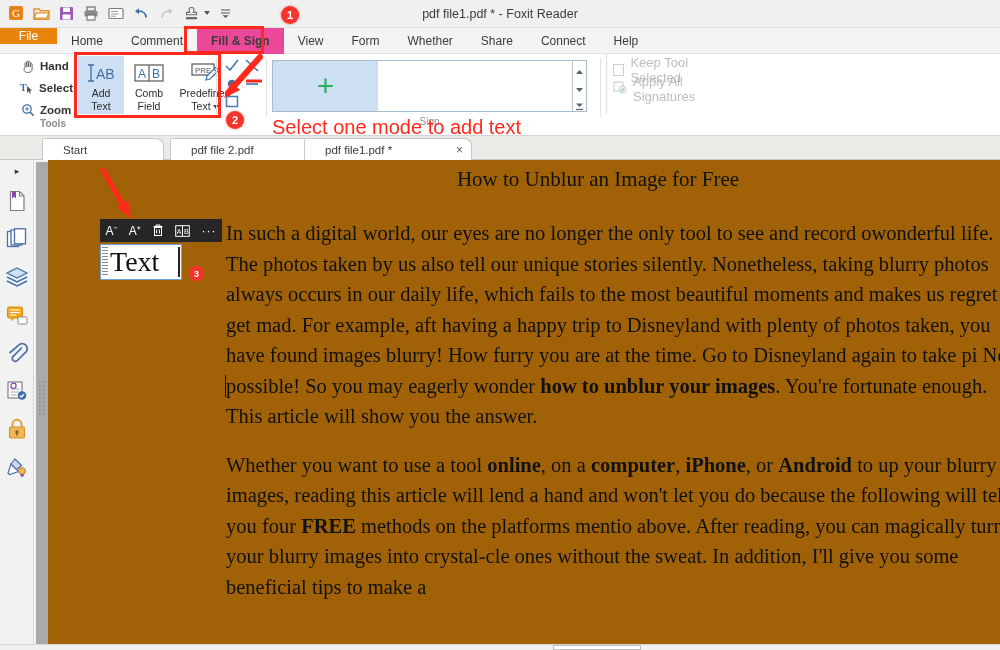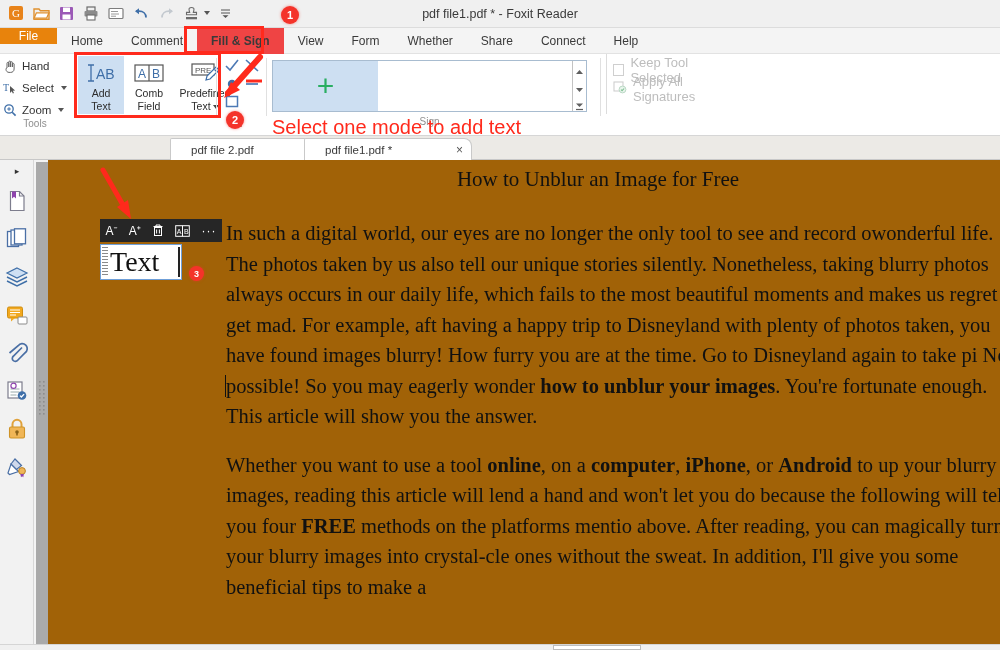--- a/index.html
+++ b/index.html
@@ -33,38 +33,38 @@
   .menu-file {
     position: absolute; left: 0; top: 0; width: 57px; height: 16px;
     background: #e8830c; color: #ffffff; font-size: 12px;
     display: flex; align-items: center; justify-content: center; text-align: right;
   }
   .menu-items { position: absolute; left: 57px; top: 0; height: 26px; display: flex; align-items: center; }
   .menu-item {
     height: 26px; display: flex; align-items: center; padding: 0 14px;
     font-size: 12px; color: #3a3a3a; white-space: nowrap;
   }
-  .menu-item.active { background: #ef4444; font-weight: bold; }
+  .menu-item.active { background: #ec4899; font-weight: bold; }
   .tellme {
     position: absolute; left: 600px; top: 0; height: 26px;
     display: flex; align-items: center; gap: 7px; font-size: 12px; color: #7a7a7a;
   }
 
   
   .ribbon {
     position: absolute; left: 0; top: 54px; width: 1000px; height: 82px;
     background: #ffffff; border-bottom: 1px solid #d6d6d6;
   }
   .ribbon-sep { position: absolute; top: 4px; width: 1px; height: 58px; background: #e0e0e0; }
   .grp-label {
     position: absolute; font-size: 10px; color: #8e8e8e; text-align: center;
   }
 
   
-  .tools-group { position: absolute; left: 2px; top: 2px; width: 66px; }
+  .tools-group { position: absolute; left: 20px; top: 2px; width: 66px; font-weight: bold; }
   .tool-row { display: flex; align-items: center; gap: 5px; height: 20px; margin-bottom: 2px; font-size: 11.5px; color: #333; }
   .tool-row .ico { width: 15px; height: 15px; display: flex; align-items: center; justify-content: center; }
   .caret { width: 0; height: 0; border-left: 3px solid transparent; border-right: 3px solid transparent; border-top: 4px solid #555; margin-left: 2px; }
 
   
   .fill-group { position: absolute; left: 78px; top: 2px; display: flex; gap: 2px; }
   .big-btn {
     width: 46px; min-height: 58px; display: flex; flex-direction: column; align-items: center;
     padding-top: 4px; font-size: 10.5px; color: #2c2c2c; text-align: center; line-height: 12px;
   }
@@ -401,20 +401,23 @@
             <rect x="1" y="1" width="9" height="9" fill="none" stroke="#cfcfcf" stroke-width="1.1"></rect>
             <circle cx="9.5" cy="8.5" r="3.4" fill="#e8f5ec" stroke="#bcd9c6" stroke-width="1"></circle>
             <path d="M8 8.6l1.1 1.1 2-2.2" fill="none" stroke="#7fbf93" stroke-width="1.1"></path>
           </svg>
       </span>
       <span>Apply All Signatures</span>
     </div>
   </div>
 
   <div class="tabstrip">
+    <div class="dtab" style="left:42px; width:122px;">
+      <span>Start</span>
+    </div>
     <div class="dtab" style="left:170px; width:142px;">
       <span>pdf file 2.pdf</span>
     </div>
     <div class="dtab" style="left:304px; width:168px;">
       <span>pdf file1.pdf *</span>
       <span class="x">×</span>
     </div>
   </div>
 
   <div class="navrail">

